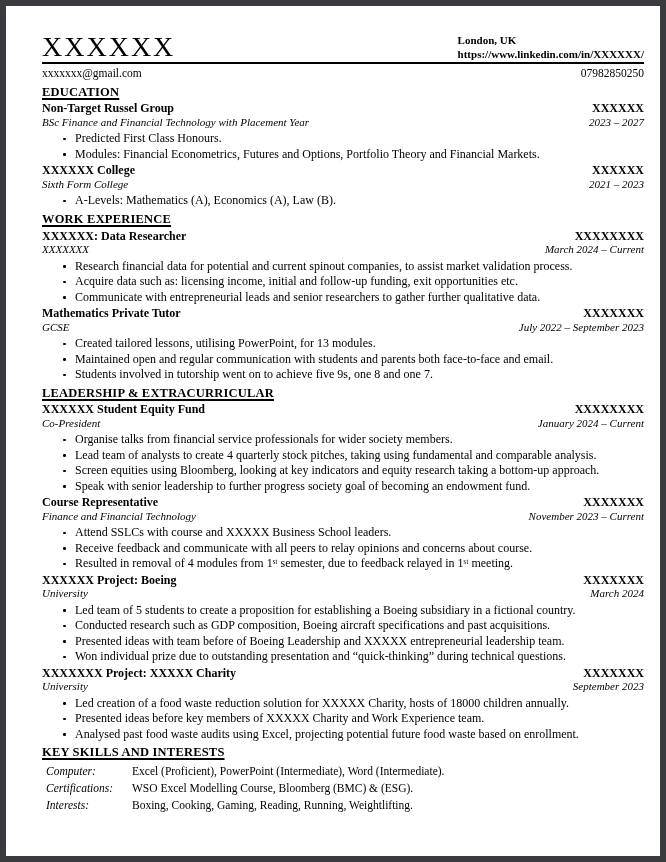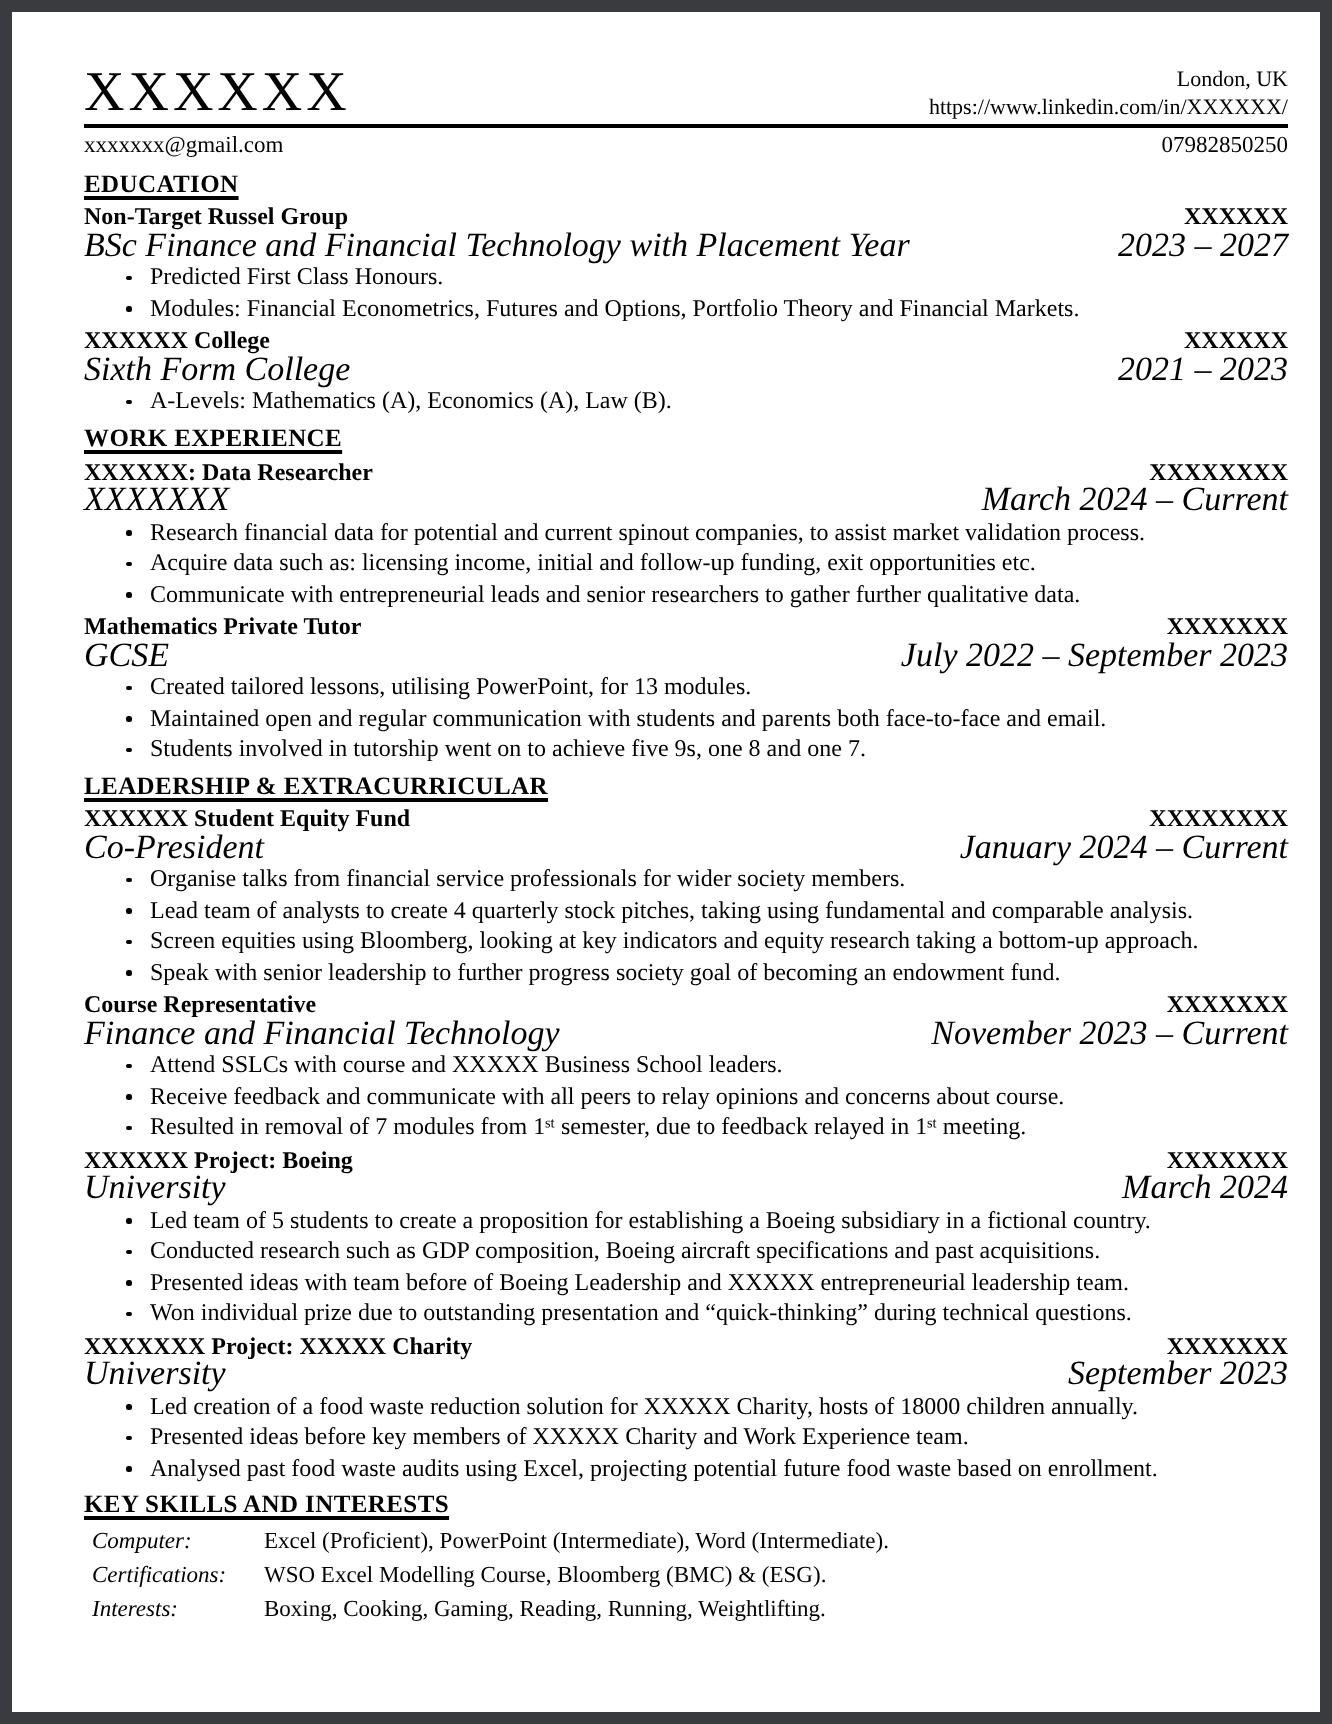--- a/index.html
+++ b/index.html
@@ -29,23 +29,23 @@
     align-items: flex-end;
   }
   h1.name {
     font-size: 28px;
     font-weight: 400;
     letter-spacing: 2px;
     line-height: 1.05;
     margin: 0;
   }
   .header-right {
-    text-align: right;
     font-size: 11px;
     line-height: 14px;
+    font-weight: bold;
   }
   .header-rule {
     border-bottom: 2.5px solid #000;
     margin-top: 1px;
   }
   .header-contact {
     display: flex;
     justify-content: space-between;
     font-size: 11.5px;
     padding: 2px 0 1px 0;
@@ -68,21 +68,21 @@
     font-weight: 700;
     font-size: 12px;
     line-height: 13.5px;
     margin-top: 2px;
     gap: 40px;
   }
   .entry-sub {
     display: flex;
     justify-content: space-between;
     font-style: italic;
-    font-size: 17px;
+    font-size: 11px;
     line-height: 13.5px;
   }
   ul.bullets {
     list-style: none;
     margin: 2px 0 1px 20px;
     padding: 0;
   }
   ul.bullets li {
     position: relative;
     padding-left: 13px;
@@ -219,21 +219,21 @@
             <span class="org">Course Representative</span>
             <span class="org-right">XXXXXXX</span>
           </div>
           <div class="entry-sub">
             <span class="role">Finance and Financial Technology</span>
             <span class="dates">November 2023 – Current</span>
           </div>
           <ul class="bullets">
             <li class="bullet">Attend SSLCs with course and XXXXX Business School leaders.</li>
             <li class="bullet">Receive feedback and communicate with all peers to relay opinions and concerns about course.</li>
-            <li class="bullet">Resulted in removal of 7 modules from 1ˢᵗ semester, due to feedback relayed in 1ˢᵗ meeting.</li>
+            <li class="bullet">Resulted in removal of 4 modules from 1ˢᵗ semester, due to feedback relayed in 1ˢᵗ meeting.</li>
           </ul>
         </div>
         <div class="entry">
           <div class="entry-head">
             <span class="org">XXXXXX Project: Boeing</span>
             <span class="org-right">XXXXXXX</span>
           </div>
           <div class="entry-sub">
             <span class="role">University</span>
             <span class="dates">March 2024</span>

